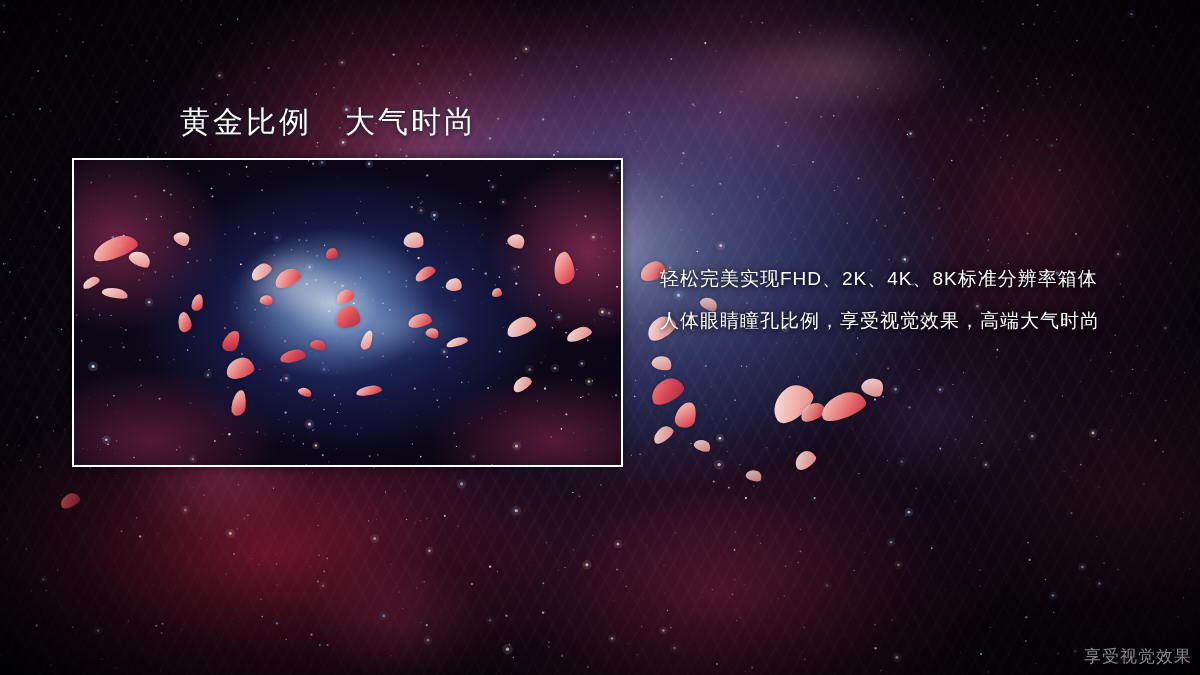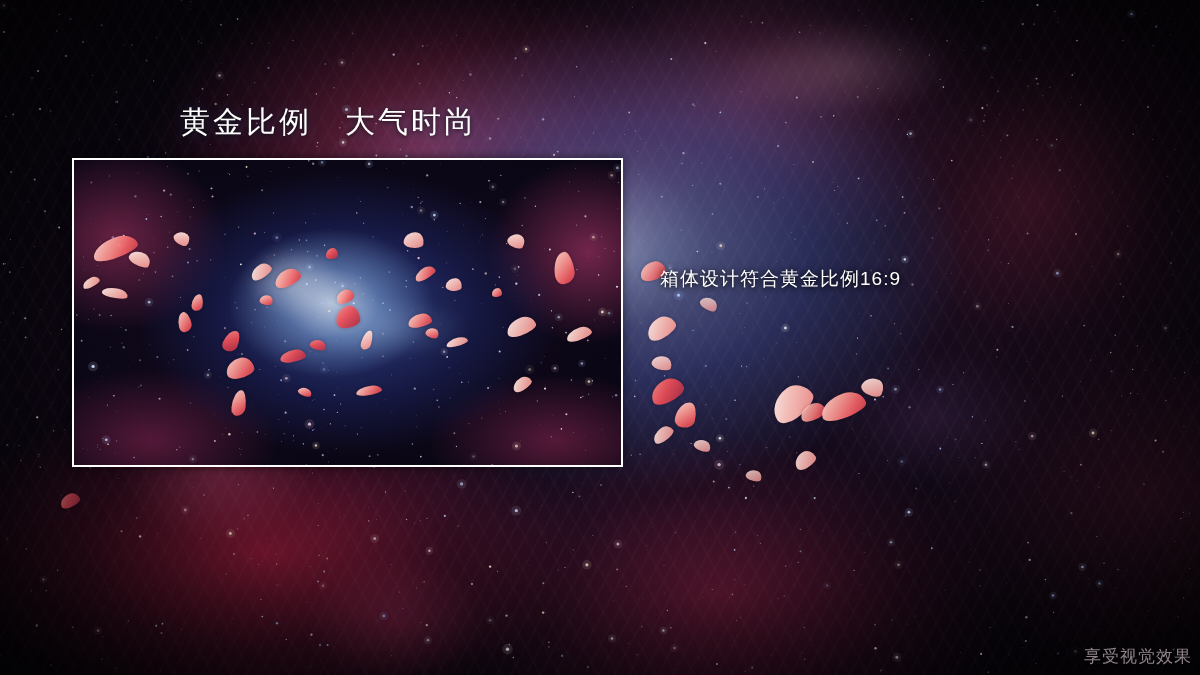--- a/index.html
+++ b/index.html
@@ -1853,17 +1853,18 @@
           <div class="petal pale" style="left:432px;top:158px;width:30px;height:17px;transform:rotate(-20deg);opacity:0.95;border-radius:60% 40% 62% 38% / 70% 66% 34% 30%;"></div>
           <div class="petal pale" style="left:438px;top:218px;width:20px;height:12px;transform:rotate(-30deg);opacity:0.95;border-radius:60% 40% 62% 38% / 70% 66% 34% 30%;"></div>
           <div class="petal " style="left:480px;top:92px;width:20px;height:32px;transform:rotate(-8deg);opacity:0.95;border-radius:60% 40% 62% 38% / 70% 66% 34% 30%;"></div>
           <div class="petal pale" style="left:492px;top:168px;width:26px;height:12px;transform:rotate(-18deg);opacity:0.95;border-radius:60% 40% 62% 38% / 70% 66% 34% 30%;"></div>
           <div class="petal " style="left:418px;top:128px;width:10px;height:9px;transform:rotate(0deg);opacity:0.95;border-radius:60% 40% 62% 38% / 70% 66% 34% 30%;"></div>
         </div>
     </div>
   </div>
 
   <div id="body-copy">
-    <div class="copy-line">箱体设计符合黄金比例16:9</div>
+    <div class="copy-line">轻松完美实现FHD、2K、4K、8K标准分辨率箱体</div>
+    <div class="copy-line">人体眼睛瞳孔比例，享受视觉效果，高端大气时尚</div>
   </div>
 
   <div id="watermark">享受视觉效果</div>
 </div>
 
 </body></html>

